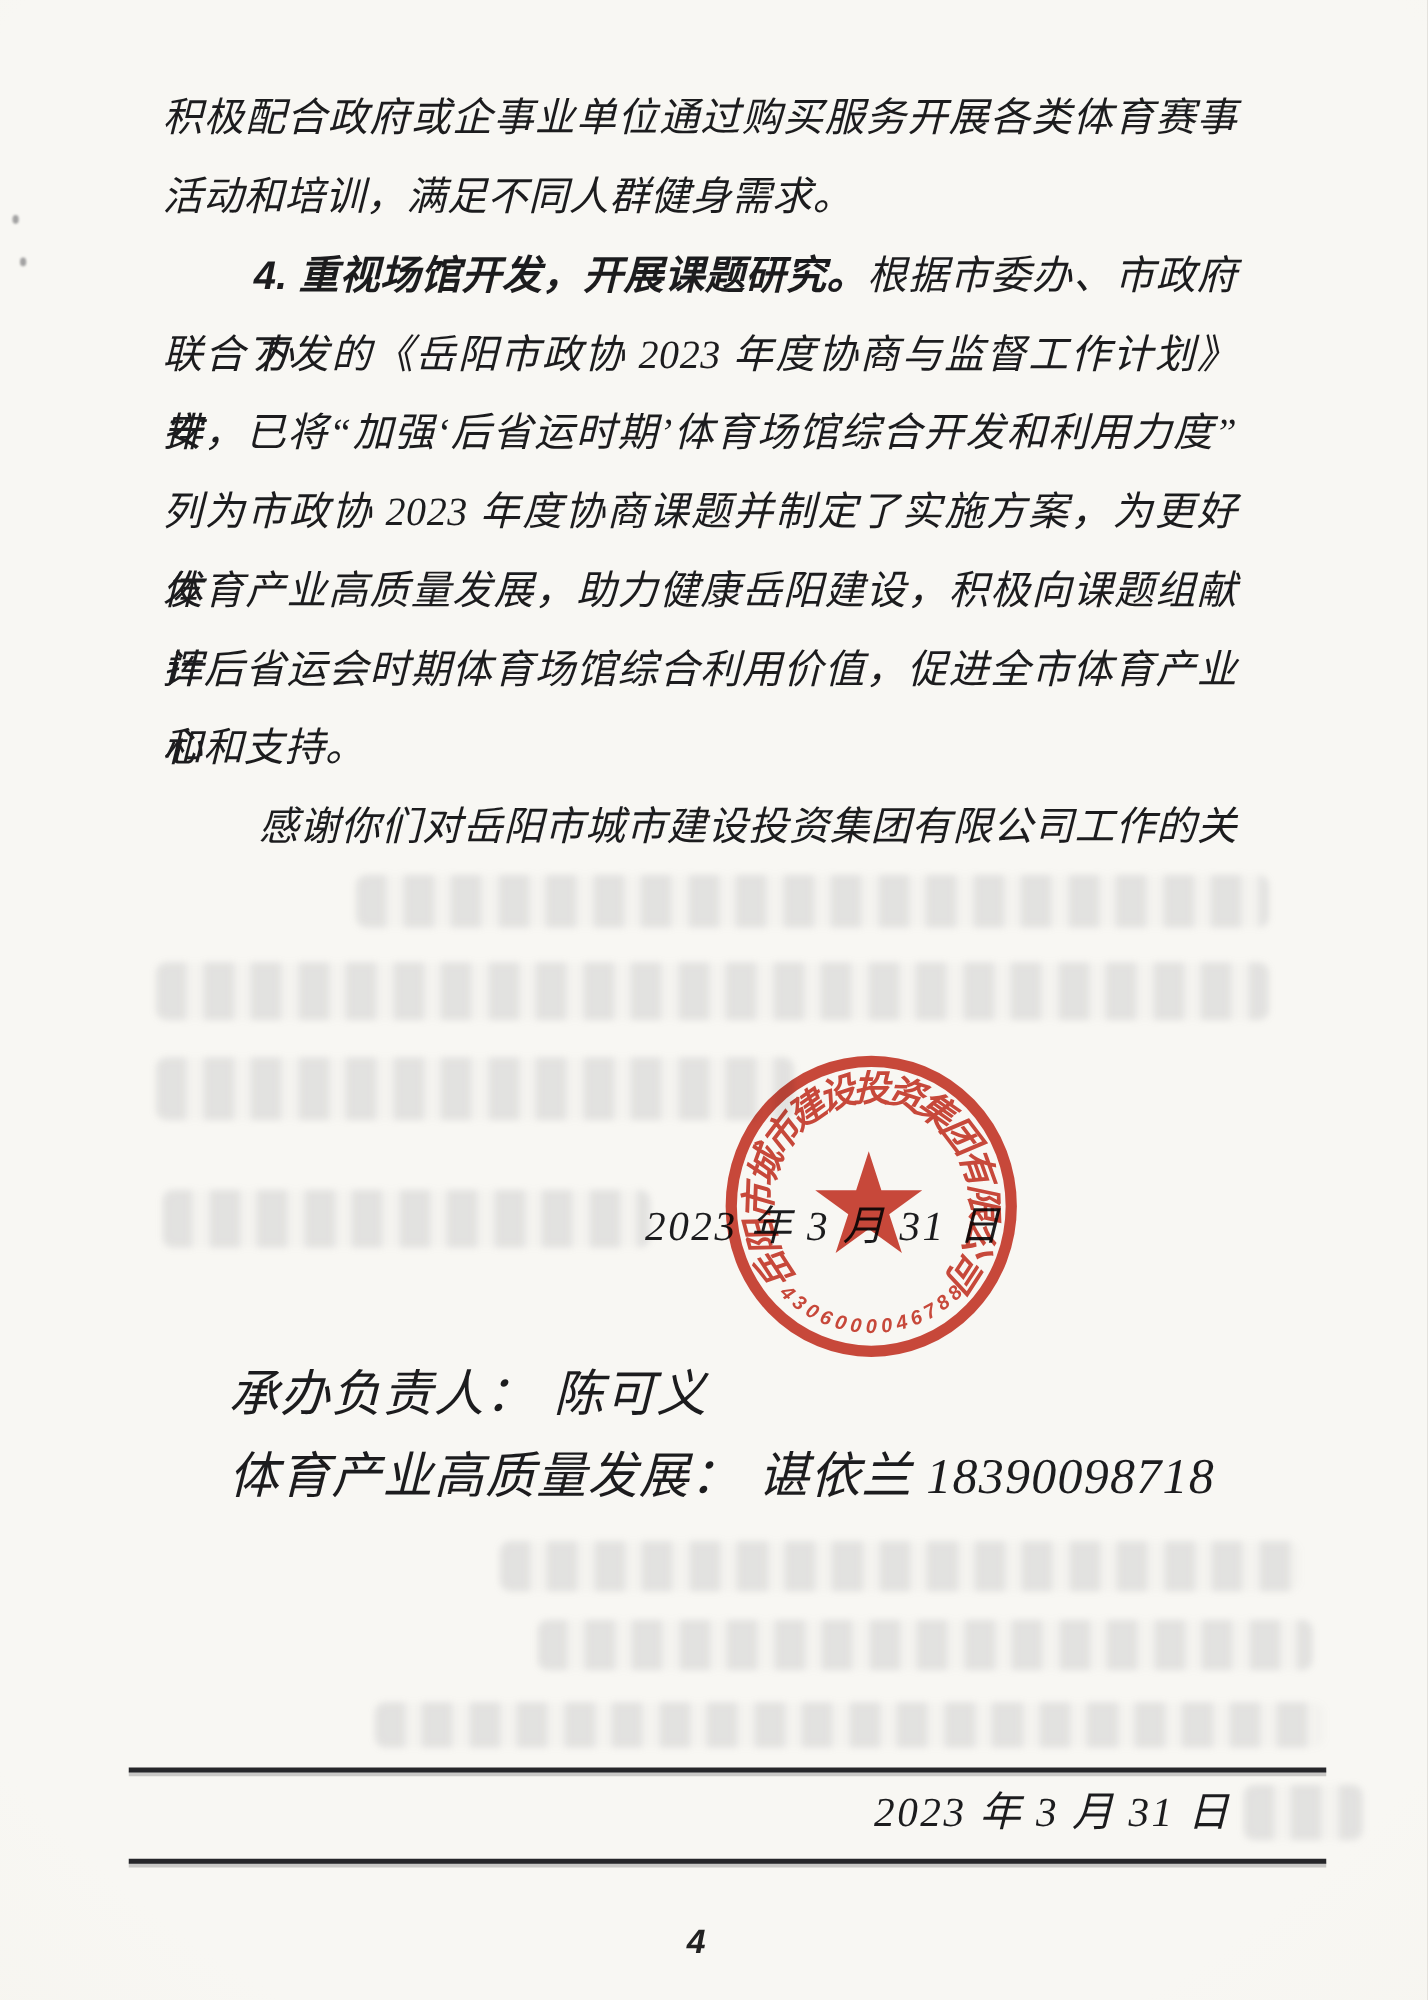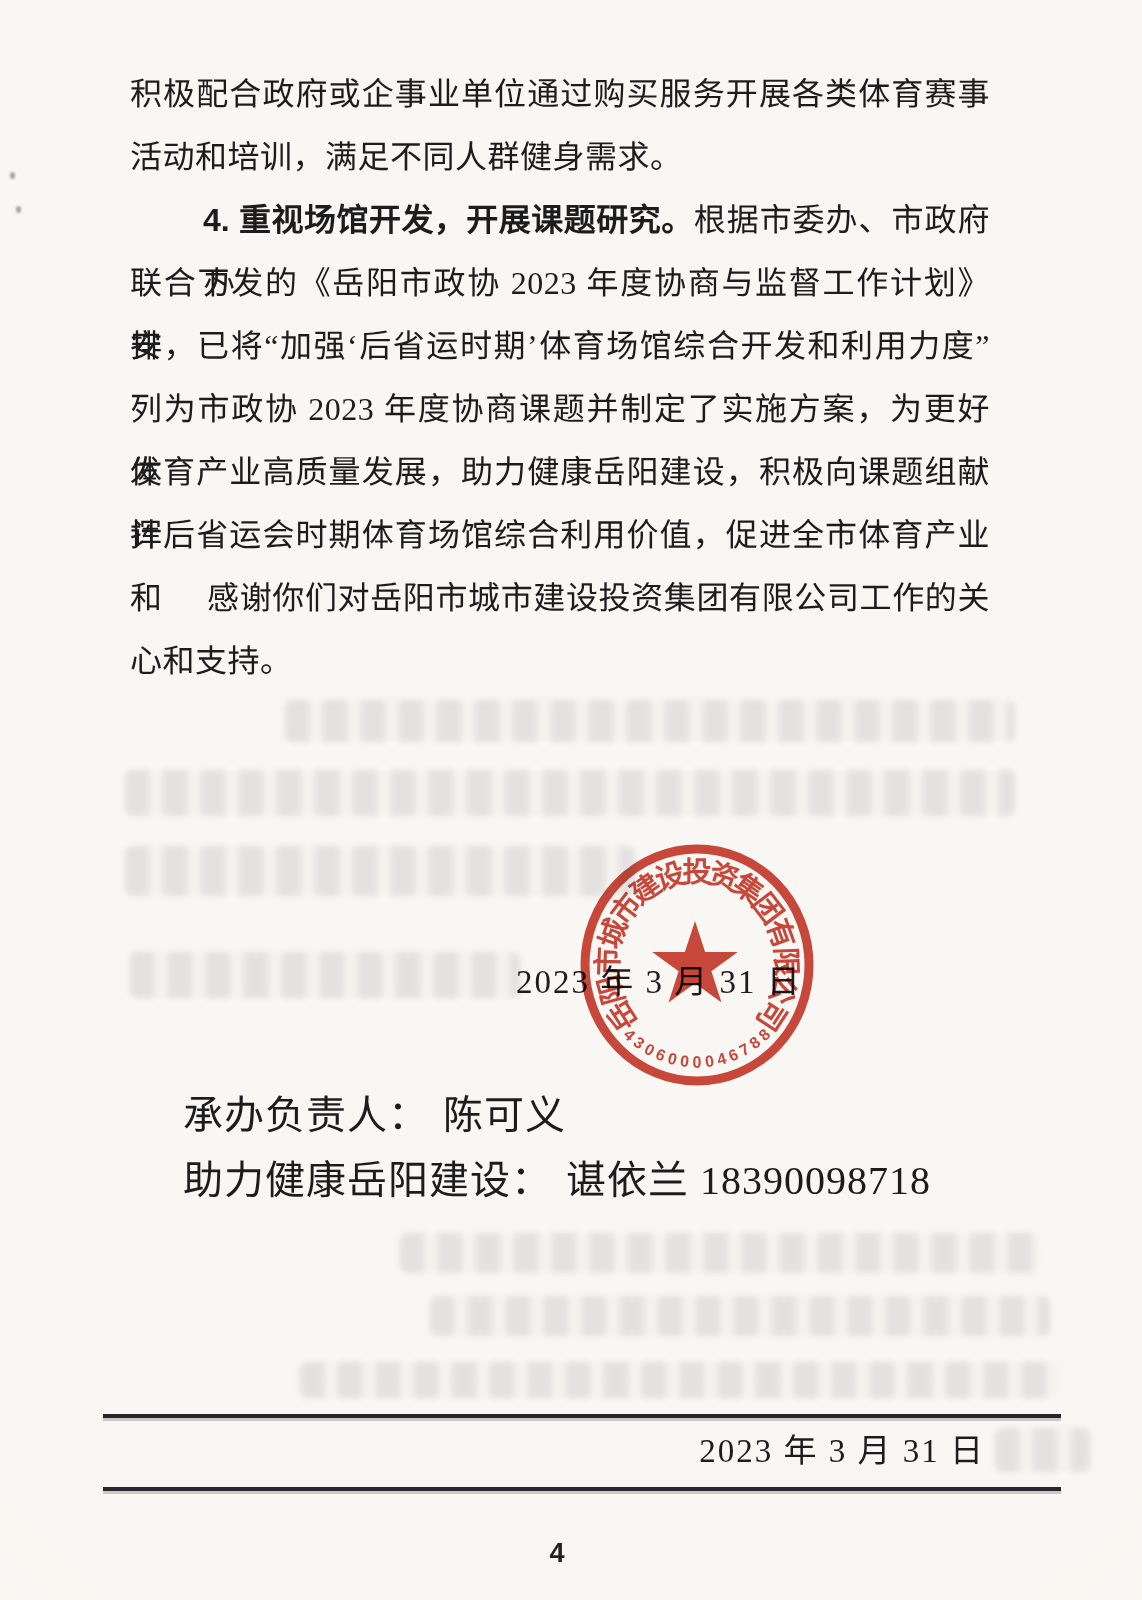--- a/index.html
+++ b/index.html
@@ -5,20 +5,21 @@
   html,body{margin:0;padding:0;background:#d9d6cf;}
   .page{
     position:relative;
     width:1142px;height:1600px;
     margin:0 auto;
     background:
       radial-gradient(ellipse 130% 110% at 50% 45%, #f8f7f3 55%, #f3f1ea 85%, #edeae2 100%);
     overflow:hidden;
     font-family:"Liberation Serif","DejaVu Serif",serif;
     color:#1c1c1e;
+    font-style:italic;
   }
   
   .body-text{
     position:absolute;left:130px;top:63px;width:860px;
   }
   .body-line{
     height:63px;line-height:63px;
     font-size:32px;
     text-align:justify;text-align-last:justify;
     text-justify:inter-character;
@@ -95,22 +96,22 @@
 
   <div class="body-text">
       <div class="body-line"><span>积极配合政府或企事业单位通过购买服务开展各类体育赛事</span></div>
       <div class="body-line align-left"><span>活动和培训，满足不同人群健身需求。</span></div>
       <div class="body-line" style="padding-left: 73px;"><span class="seg-bold">4. 重视场馆开发，开展课题研究。</span><span>根据市委办、市政府办</span></div>
       <div class="body-line"><span>联合下发的《岳阳市政协 2023 年度协商与监督工作计划》安</span></div>
       <div class="body-line"><span>排，已将“加强‘后省运时期’体育场馆综合开发和利用力度”</span></div>
       <div class="body-line"><span>列为市政协 2023 年度协商课题并制定了实施方案，为更好发</span></div>
       <div class="body-line"><span>体育产业高质量发展，助力健康岳阳建设，积极向课题组献计</span></div>
       <div class="body-line"><span>挥后省运会时期体育场馆综合利用价值，促进全市体育产业和</span></div>
+      <div class="body-line align-left"><span>心和支持。</span></div>
       <div class="body-line" style="padding-left: 77px;"><span>感谢你们对岳阳市城市建设投资集团有限公司工作的关</span></div>
-      <div class="body-line align-left"><span>心和支持。</span></div>
     </div>
 
   <div class="sig-date">2023 年 3 月 31 日</div>
 
   <svg class="seal" viewBox="0 0 242 252" width="242" height="252" aria-hidden="true">
     <ellipse cx="121" cy="125" rx="112" ry="116" fill="none" stroke-width="9"></ellipse>
     <polygon points="119,81 129.1,112.1 161.8,112.1 135.4,131.3 145.5,162.4 119,143.2 92.5,162.4 102.6,131.3 76.2,112.1 108.9,112.1"></polygon>
     <g id="sealArcText">
         <text transform="translate(46.4,175.7) rotate(-123.0)" text-anchor="middle" dominant-baseline="central" font-size="29">岳</text>
         <text transform="translate(35.2,149.7) rotate(-105.4)" text-anchor="middle" dominant-baseline="central" font-size="29">阳</text>
@@ -142,21 +143,21 @@
         <text transform="translate(168.5,209.6) rotate(-29.3)" text-anchor="middle" dominant-baseline="central" font-size="16">7</text>
         <text transform="translate(178.9,202.8) rotate(-36.7)" text-anchor="middle" dominant-baseline="central" font-size="16">8</text>
         <text transform="translate(188.4,194.8) rotate(-44.0)" text-anchor="middle" dominant-baseline="central" font-size="16">8</text>
       </g>
   </svg>
 
   <div class="contact-line contact-1">
     <span>承办负责人：</span><span class="contact-value">陈可义</span>
   </div>
   <div class="contact-line contact-2">
-    <span>助力健康岳阳建设：</span><span class="contact-value">谌依兰 18390098718</span>
+    <span>体育产业高质量发展：</span><span class="contact-value">谌依兰 18390098718</span>
   </div>
 
   <div class="footer-rule rule-top"></div>
   <div class="footer-date">2023 年 3 月 31 日</div>
   <div class="footer-rule rule-bottom"></div>
 
   <div class="page-number">4</div>
 </div>
 
 </body></html>

